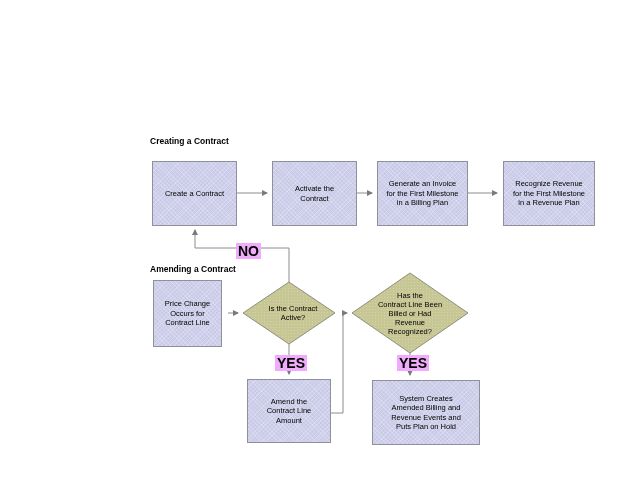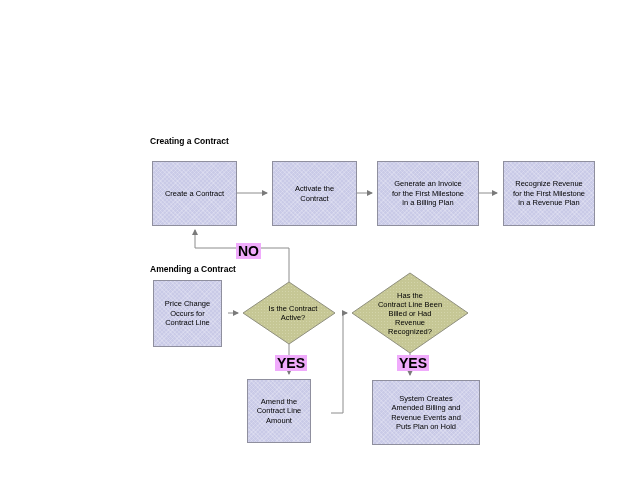--- a/index.html
+++ b/index.html
@@ -99,37 +99,37 @@
   <div class="section-heading" style="left:150px; top:136px;">Creating a Contract</div>
   <div class="section-heading" style="left:150px; top:264px;">Amending a Contract</div>
 
   <div class="node" style="left:152px; top:161px; width:85px; height:65px;">
     <span class="node-label">Create a Contract</span>
   </div>
   <div class="node" style="left:272px; top:161px; width:85px; height:65px;">
     <span class="node-label">Activate the
 Contract</span>
   </div>
-  <div class="node" style="left:377px; top:161px; width:102px; height:65px;">
+  <div class="node" style="left:377px; top:161px; width:91px; height:65px;">
     <span class="node-label">Generate an Invoice
 for the First Milestone
 in a Billing Plan</span>
   </div>
   <div class="node" style="left:503px; top:161px; width:92px; height:65px;">
     <span class="node-label">Recognize Revenue
 for the First Milestone
 in a Revenue Plan</span>
   </div>
 
   <div class="node" style="left:153px; top:280px; width:69px; height:67px;">
     <span class="node-label">Price Change
 Occurs for
 Contract Line</span>
   </div>
-  <div class="node" style="left:247px; top:379px; width:64px; height:64px;">
+  <div class="node" style="left:247px; top:379px; width:84px; height:64px;">
     <span class="node-label">Amend the
 Contract Line
 Amount</span>
   </div>
   <div class="node" style="left:372px; top:380px; width:108px; height:65px;">
     <span class="node-label">System Creates
 Amended Billing and
 Revenue Events and
 Puts Plan on Hold</span>
   </div>

